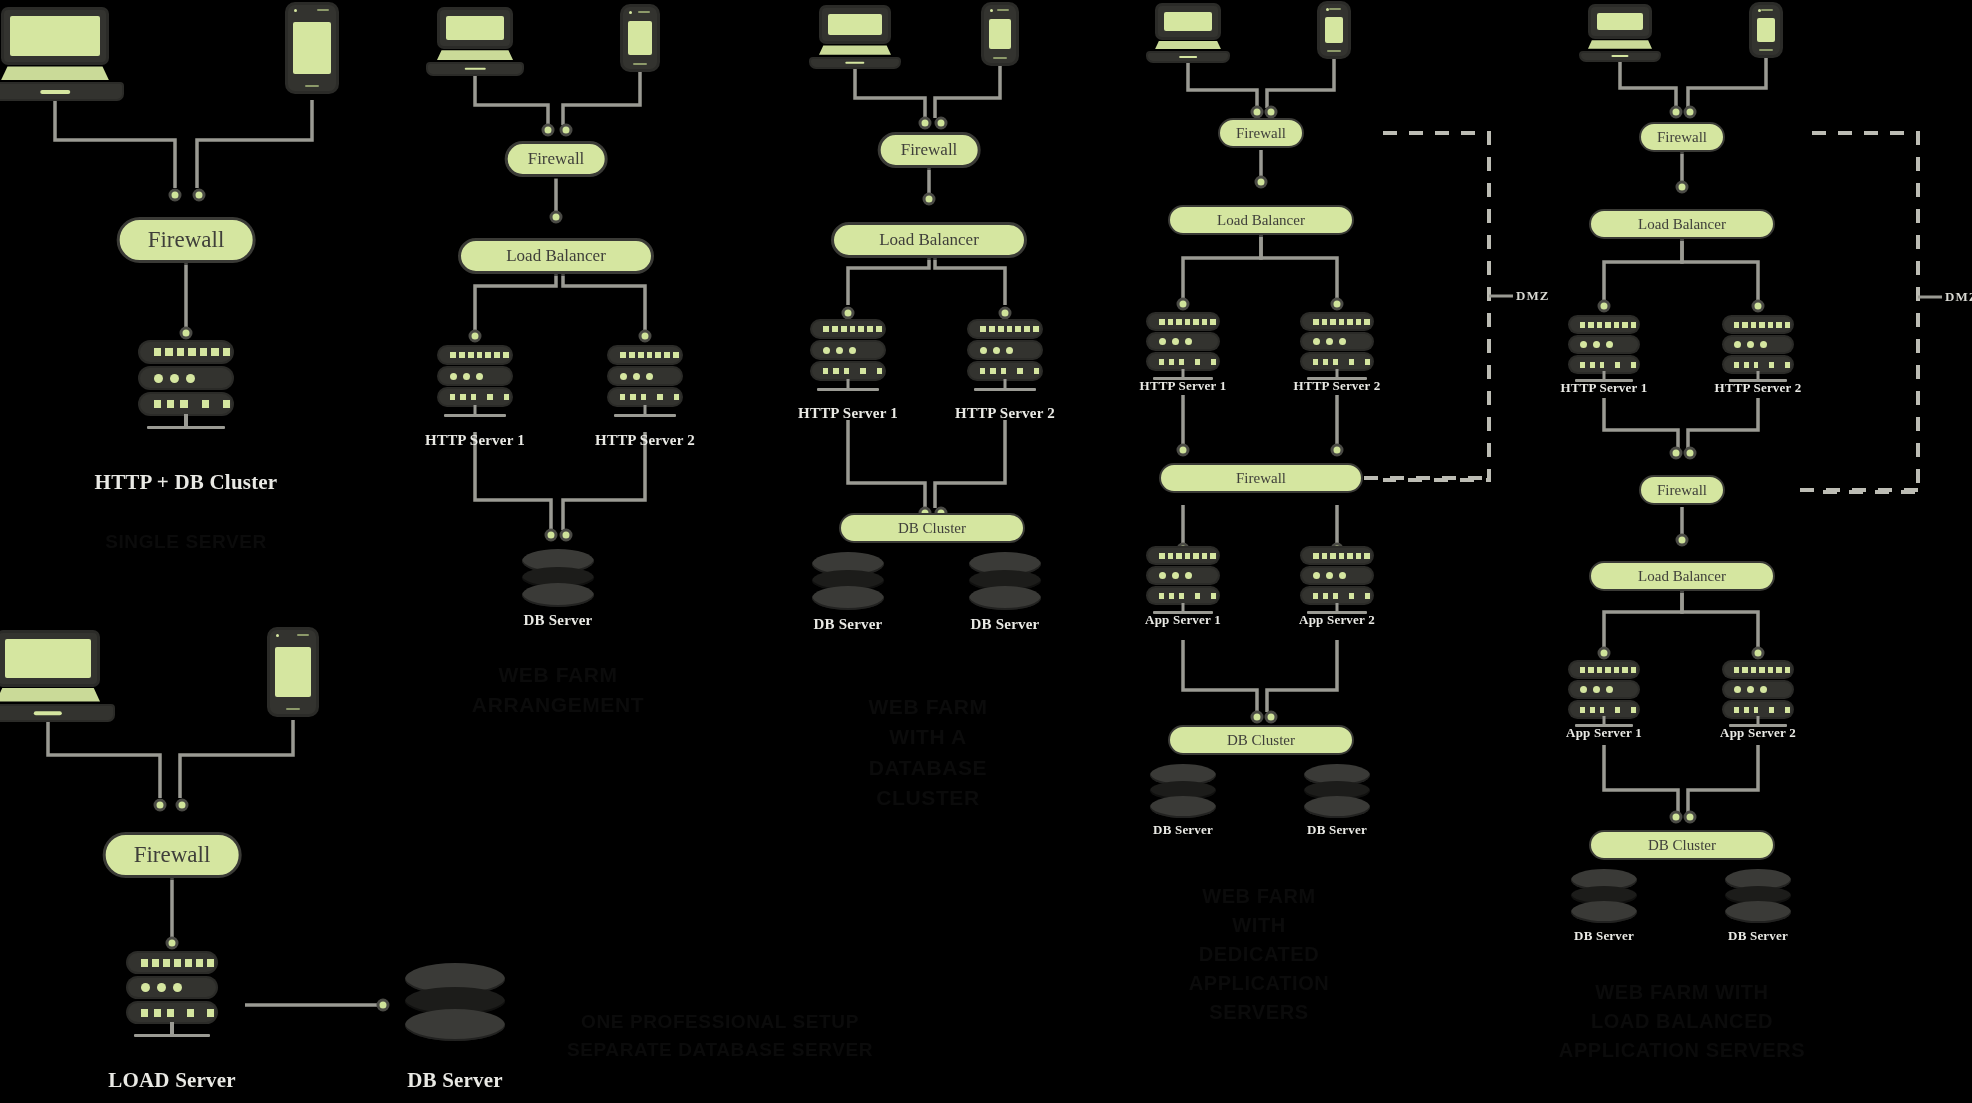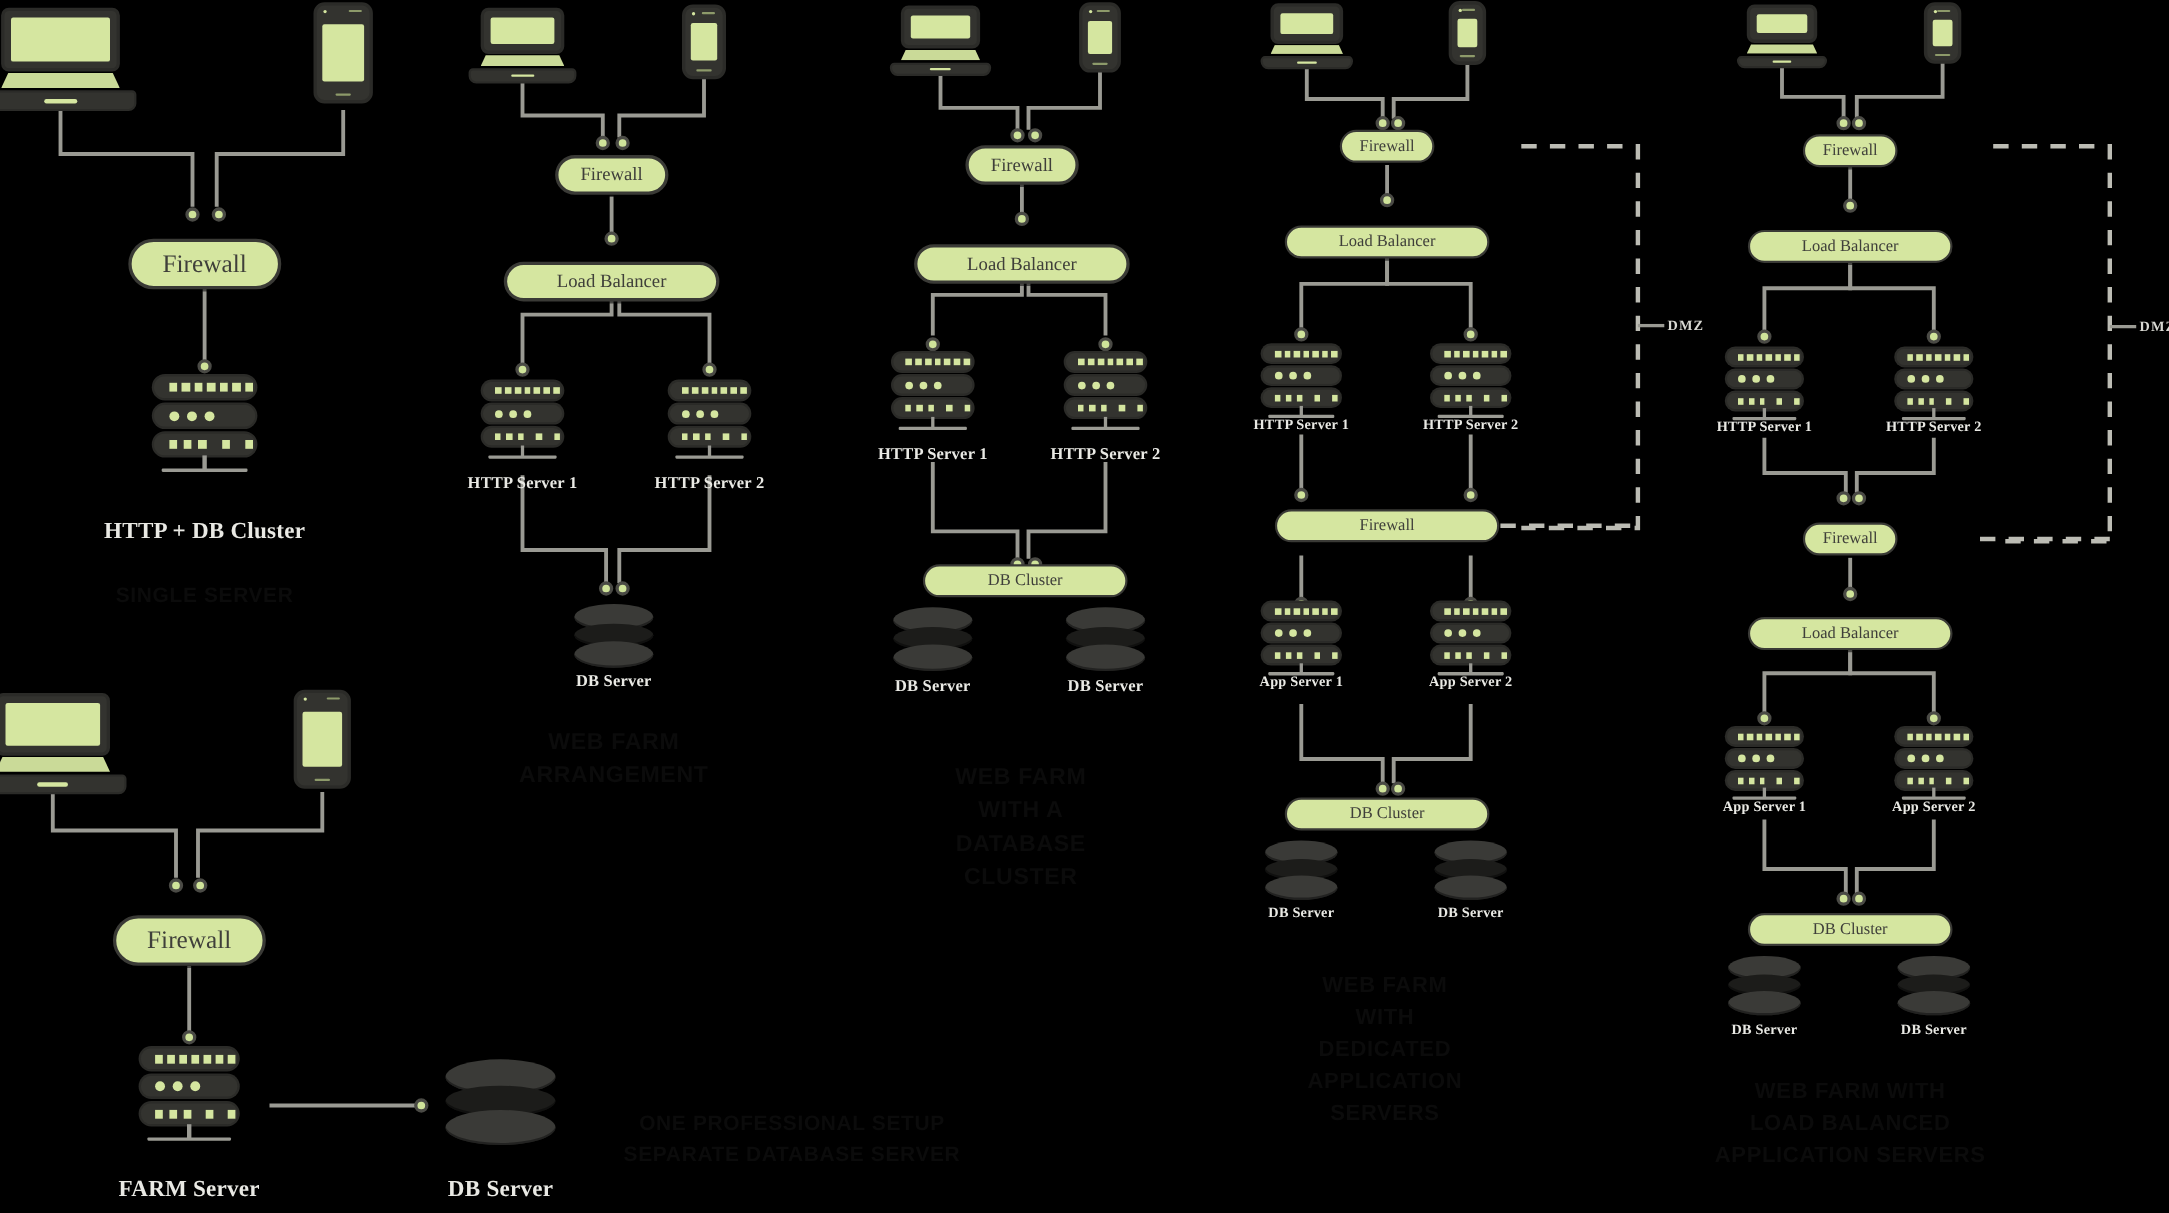--- a/index.html
+++ b/index.html
@@ -261,21 +261,21 @@
     <div class="sv-unit" style="width:88px;height:19px;padding-left:11px;gap:6px;">
       <span class="sv-led" style="width:8px;height:8px;"></span>
         <span class="sv-led" style="width:8px;height:8px;"></span>
       <span class="sv-led" style="width:8px;height:8px;"></span>
       <span class="sv-led" style="width:8px;height:8px;margin-left:7px;"></span>
       <span class="sv-led" style="width:8px;height:8px;margin-left:7px;"></span>
     </div>
     <div class="sv-stand" style="top:69px;width:4px;height:14px;"></div>
     <div class="sv-foot" style="top:81px;width:76px;"></div>
   </div>
-  <div class="nlabel m" style="left:172px;top:1068px;">FARM Server</div>
+  <div class="nlabel m" style="left:172px;top:1068px;">LOAD Server</div>
 
   <div class="cdot" style="left:383px;top:1005px;"></div>
   <div class="dbcyl" style="left:455px;top:1005px;width:100px;height:84px;">
     <div class="db-disk" style="top:0;width:100px;height:32px;"></div>
     <div class="db-disk mid" style="top:24px;width:100px;height:28px;"></div>
     <div class="db-disk" style="top:46px;width:100px;height:32px;"></div>
   </div>
   <div class="nlabel m" style="left:455px;top:1068px;">DB Server</div>
   <div class="caption c1" style="left:720px;top:1008px;">ONE PROFESSIONAL SETUP
 SEPARATE DATABASE SERVER</div>

